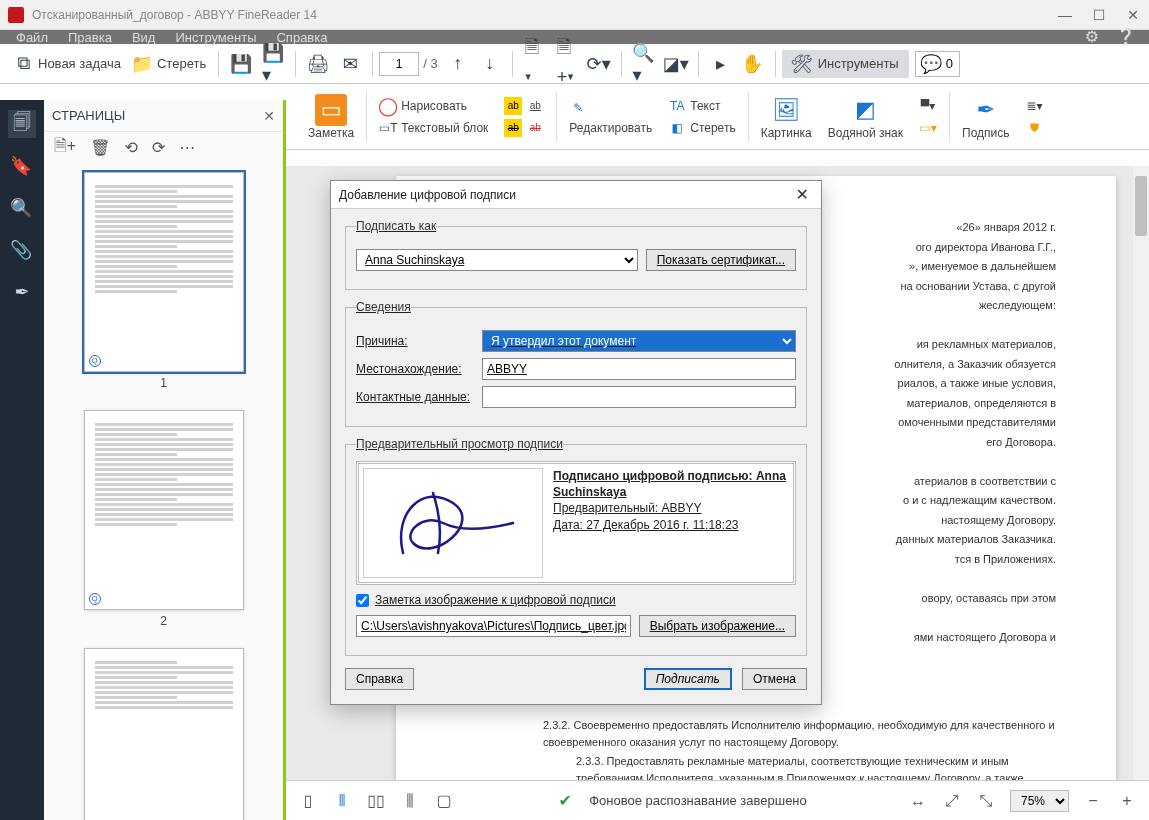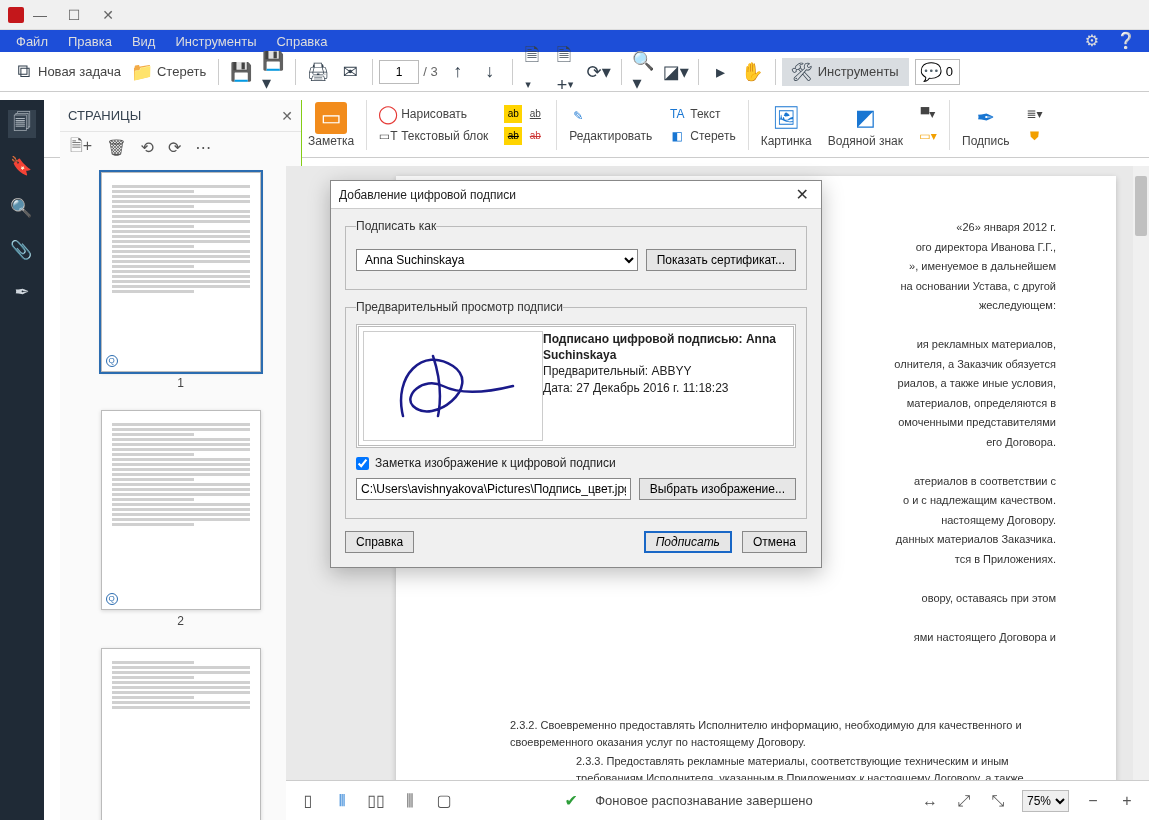--- a/index.html
+++ b/index.html
@@ -6,21 +6,21 @@
 body { width: 1149px; height: 820px; background: #fff; overflow: hidden; position: relative; }
 
 
 .titlebar { height: 30px; background: #f0f0f0; display: flex; align-items: center; padding: 0 8px; border-bottom: 1px solid #ddd; }
 .titlebar .app-icon { width: 16px; height: 16px; background: #c4171b; border-radius: 2px; margin-right: 8px; }
 .titlebar .title { color: #888; font-size: 12px; flex: 1; }
 .titlebar .win-btns { display: flex; gap: 18px; }
 .titlebar .win-btn { width: 16px; height: 16px; color: #666; font-size: 14px; text-align: center; cursor: pointer; }
 
 
-.menubar { height: 22px; background: #1d4ed8; display: flex; align-items: center; padding: 0 6px; color: #ddd; font-size: 13px; }
+.menubar { height: 14px; background: #737373; display: flex; align-items: center; padding: 0 6px; color: #ddd; font-size: 13px; }
 .menubar .menu-item { padding: 6px 10px; cursor: pointer; }
 .menubar .spacer { flex: 1; }
 .menubar .icon-btn { width: 26px; height: 26px; color: #ddd; font-size: 16px; text-align: center; line-height: 26px; cursor: pointer; margin: 0 4px; }
 
 
 .toptoolbar { height: 40px; background: #fff; border-bottom: 1px solid #ccc; display: flex; align-items: center; padding: 0 8px; font-size: 13px; }
 .toptoolbar .tbtn { display: flex; align-items: center; gap: 4px; padding: 4px 6px; cursor: pointer; color: #444; }
 .toptoolbar .ticon { width: 20px; height: 20px; display: inline-flex; align-items: center; justify-content: center; color: #34414e; font-size: 18px; }
 .toptoolbar .sep { width: 1px; height: 26px; background: #ccc; margin: 0 6px; }
 .toptoolbar .pagebox { width: 40px; height: 24px; border: 1px solid #bbb; text-align: center; font-size: 12px; }
@@ -41,21 +41,21 @@
 .red-circle { color: #e53935; font-size: 18px; }
 .hl-yellow { background: #ffd400; color: #000; font-size: 10px; padding: 1px 2px; }
 .hl-strike { text-decoration: line-through; font-size: 10px; }
 
 
 .leftrail { position: absolute; top: 100px; left: 0; width: 44px; height: 720px; background: #1f2a36; display: flex; flex-direction: column; align-items: center; padding-top: 10px; gap: 14px; }
 .leftrail .rail-btn { width: 28px; height: 28px; color: #cfd6dd; font-size: 18px; display: flex; align-items: center; justify-content: center; cursor: pointer; }
 .leftrail .rail-btn.active { background: #34414e; }
 
 
-.pages-panel { position: absolute; top: 100px; left: 60px; width: 242px; height: 720px; background: #fafafa; border-right: 1px solid #84cc16; }
+.pages-panel { position: absolute; top: 100px; left: 44px; width: 242px; height: 720px; background: #fafafa; border-right: 3px solid #84cc16; }
 .pages-panel .ph { height: 32px; display: flex; align-items: center; padding: 0 8px; border-bottom: 1px solid #e5e5e5; font-size: 13px; color: #34414e; }
 .pages-panel .ph .spacer { flex: 1; }
 .pages-panel .ph .xbtn { font-size: 14px; color: #666; cursor: pointer; }
 .pages-panel .ptool { height: 30px; display: flex; align-items: center; gap: 14px; padding: 0 10px; color: #555; font-size: 16px; }
 .pages-panel .thumbs { overflow-y: auto; height: calc(100% - 62px); padding: 10px 0; }
 .thumb-wrap { display: flex; flex-direction: column; align-items: center; margin-bottom: 20px; }
 .thumb { width: 160px; height: 200px; background: #fff; border: 1px solid #bbb; box-shadow: 0 1px 4px rgba(0,0,0,.15); padding: 10px; overflow: hidden; position: relative; }
 .thumb.sel { outline: 2px solid #2b6cb0; }
 .thumb .tl { height: 3px; background: #d0d0d0; margin: 2px 0; }
 .thumb .tl.short { width: 60%; }
@@ -66,50 +66,51 @@
 .docarea { position: absolute; top: 166px; left: 286px; right: 0; bottom: 40px; background: #e9e9e9; overflow: hidden; }
 .docarea .page { position: absolute; left: 110px; top: 10px; width: 720px; height: 800px; background: #fff; box-shadow: 0 2px 6px rgba(0,0,0,.2); padding: 40px 60px; font-size: 11px; color: #333; line-height: 1.5; }
 .docarea .page .dtxt { margin: 3px 0; }
 .docarea .scroll-v { position:absolute; right:0; top:0; width:16px; height:100%; background:#f0f0f0;}
 .docarea .scroll-v .sbthumb{ position:absolute; top:10px; left:2px; width:12px; height:60px; background:#c0c0c0; border-radius:2px;}
 
 
 .bottombar { position: absolute; left: 286px; right: 0; bottom: 0; height: 40px; background: #fff; border-top: 1px solid #ccc; display: flex; align-items: center; padding: 0 12px; font-size: 13px; color: #444; gap: 14px; }
 .bottombar .bs { width: 20px; height: 20px; display: inline-flex; align-items: center; justify-content: center; color: #555; font-size: 16px; cursor:pointer;}
 .bottombar .bspacer { flex: 1; }
-.bottombar .zoom-select { height: 22px; border: 1px solid #bbb; font-size: 12px; padding: 0 0; }
+.bottombar .zoom-select { height: 22px; border: 1px solid #bbb; font-size: 12px; padding: 0 6px; }
 
 
 .dialog { position: absolute; left: 330px; top: 180px; width: 492px; background: #f0f0f0; border: 1px solid #888; box-shadow: 0 6px 20px rgba(0,0,0,.25); font-size: 12px; color: #222; }
 .dialog .dlg-title { height: 28px; display: flex; align-items: center; padding: 0 8px; border-bottom: 1px solid #ccc; background:#fff;}
 .dialog .dlg-title .dt { flex: 1; }
 .dialog .dlg-title .dx { font-size: 16px; color: #333; cursor: pointer; padding: 0 4px;}
 .dialog .dlg-body { padding: 10px 14px 14px; }
-.dialog fieldset { border: 1px solid #bbb; padding: 10px 10px 12px; margin-bottom: 10px; }
+.dialog fieldset { border: 1px solid #bbb; padding: 10px 10px 12px; margin-bottom: 10px; text-decoration: underline; }
 .dialog fieldset legend { font-size: 12px; color: #333; }
 .dialog .row { display: flex; align-items: center; gap: 8px; margin: 6px 0; }
 .dialog .row label { width: 118px; text-align: left; }
 .dialog select, .dialog input[type=text] { flex: 1; height: 22px; border: 1px solid #888; background: #fff; font-size: 12px; padding: 0 4px; }
 .dialog select.hl { background: #1a6fd1; color: #fff; }
 .dialog .btn { height: 22px; border: 1px solid #888; background: #e6e6e6; padding: 0 10px; font-size: 12px; cursor: pointer; }
 .dialog .btn.primary { border: 2px solid #1967c6; font-style: italic; }
-.dialog .preview { display: flex; padding: 4px; border: 3px double #bbb; background:#fff;}
+.dialog .preview { display: flex; gap: 10px; padding: 4px; border: 3px double #bbb; background:#fff;}
 .dialog .preview .sig { width: 180px; height: 110px; border: 1px solid #ccc; display:flex; align-items:center; justify-content:center;}
 .dialog .preview .meta { flex: 1; font-size: 12px; line-height: 1.35; }
 .dialog .chkrow { display: flex; align-items: center; gap: 6px; margin: 8px 0; }
 .dialog .dlg-foot { display: flex; gap: 10px; margin-top: 12px; }
 .dialog .dlg-foot .spacer { flex: 1; }
 
 svg.sig-svg { width: 160px; height: 100px; }
 </style>
 </head>
 <body>
 
 <div class="titlebar">
   <div class="app-icon"></div>
+  <div class="title">Отсканированный_договор - ABBYY FineReader 14</div>
   <div class="win-btns">
     <div class="win-btn">—</div>
     <div class="win-btn">☐</div>
     <div class="win-btn">✕</div>
   </div>
 </div>
 
 <div class="menubar">
   <div class="menu-item">Файл</div>
   <div class="menu-item">Правка</div>
@@ -378,21 +379,21 @@
     <div style="text-align:right" class="dtxt">атериалов в соответствии с</div>
     <div style="text-align:right" class="dtxt">о и с надлежащим качеством.</div>
     <div style="text-align:right" class="dtxt">настоящему Договору.</div>
     <div style="text-align:right" class="dtxt">данных материалов Заказчика.</div>
     <div style="text-align:right" class="dtxt">тся в Приложениях.</div>
     <br>
     <div style="text-align:right" class="dtxt">овору, оставаясь при этом</div>
     <br>
     <div style="text-align:right" class="dtxt">ями настоящего Договора и</div>
     <br><br><br><br>
-    <div class="dtxt" style="margin-left:54px">2.3.2. Своевременно предоставлять Исполнителю информацию, необходимую для качественного и своевременного оказания услуг по настоящему Договору.</div>
+    <div class="dtxt" style="margin-left:87px">2.3.2. Своевременно предоставлять Исполнителю информацию, необходимую для качественного и своевременного оказания услуг по настоящему Договору.</div>
     <div class="dtxt" style="margin-left:120px">2.3.3. Предоставлять рекламные материалы, соответствующие техническим и иным требованиям Исполнителя, указанным в Приложениях к настоящему Договору, а также требованиям действующего законодательства РФ о рекламе</div>
     
     
     
     <br>
     
   </div>
   <div class="scroll-v">
       <div class="sbthumb"></div>
     </div>
@@ -427,20 +428,37 @@
     <fieldset>
       <legend>Подписать как</legend>
       <div class="row">
         <select>
           <option>Anna Suchinskaya</option>
         </select>
         <button class="btn">Показать сертификат...</button>
       </div>
     </fieldset>
 
+    <fieldset>
+      <legend>Сведения</legend>
+      <div class="row">
+        <label>Причина:</label>
+        <select class="hl">
+          <option>Я утвердил этот документ</option>
+        </select>
+      </div>
+      <div class="row">
+        <label>Местонахождение:</label>
+        <input type="text" value="ABBYY" style="">
+      </div>
+      <div class="row">
+        <label>Контактные данные:</label>
+        <input type="text" value="" style="">
+      </div>
+    </fieldset>
 
     <fieldset>
       <legend>Предварительный просмотр подписи</legend>
       <div class="preview">
         <div class="sig">
           <svg class="sig-svg" viewBox="0 0 160 100">
             <path d="M30 80 C20 40,50 10,80 30 C110 50,60 90,40 70 C30 60,50 40,70 50 M70 50 C90 60,120 55,140 50" stroke="#1a1a8a" stroke-width="2.5" fill="none" stroke-linecap="round"></path>
             <path d="M60 20 C65 35,70 55,65 80" stroke="#1a1a8a" stroke-width="2.5" fill="none" stroke-linecap="round"></path>
           </svg>
         </div>

